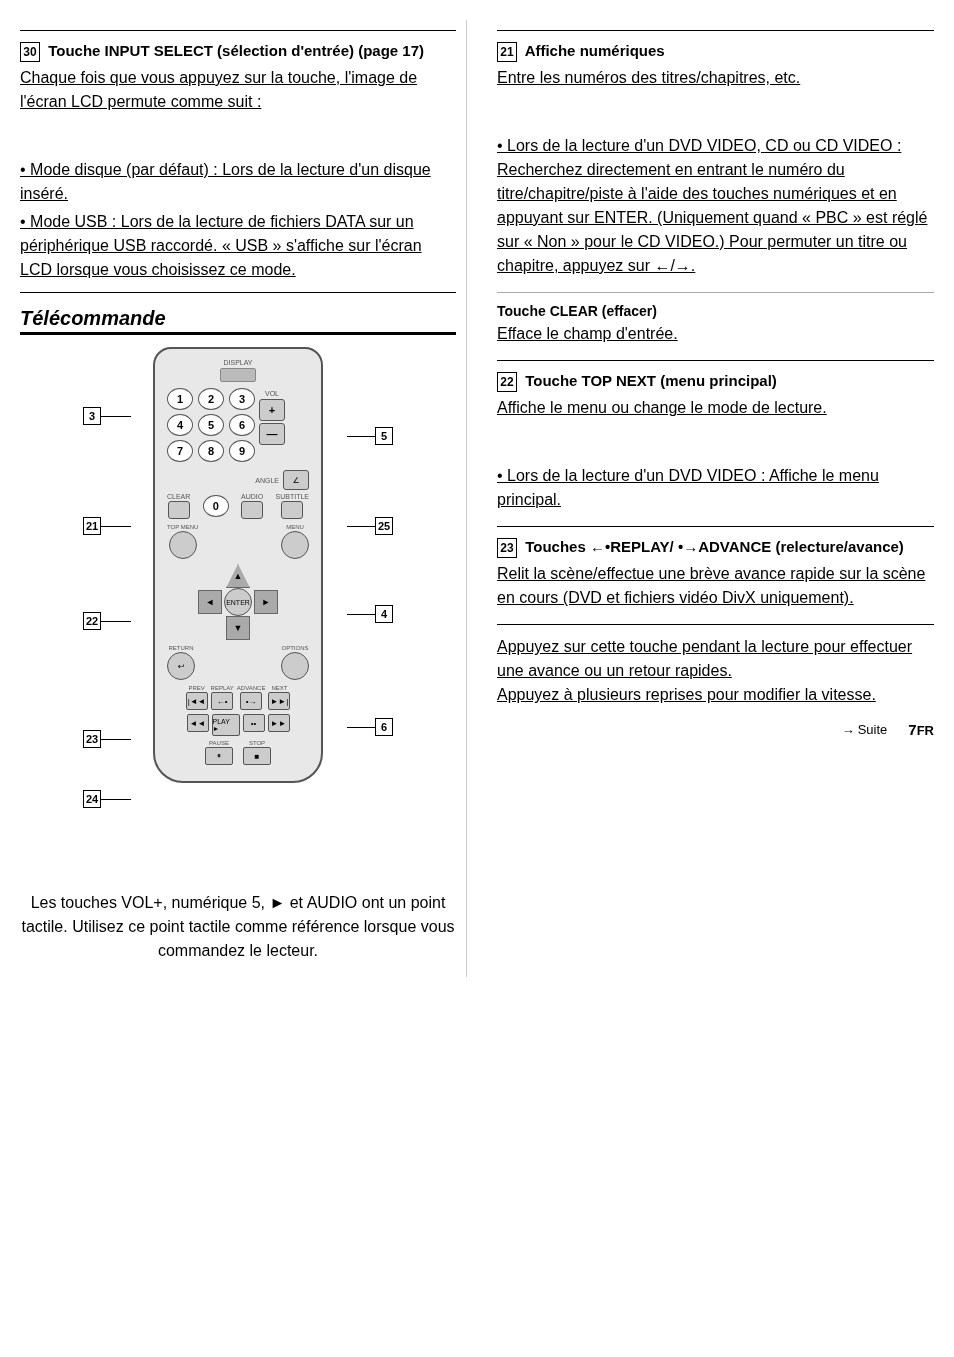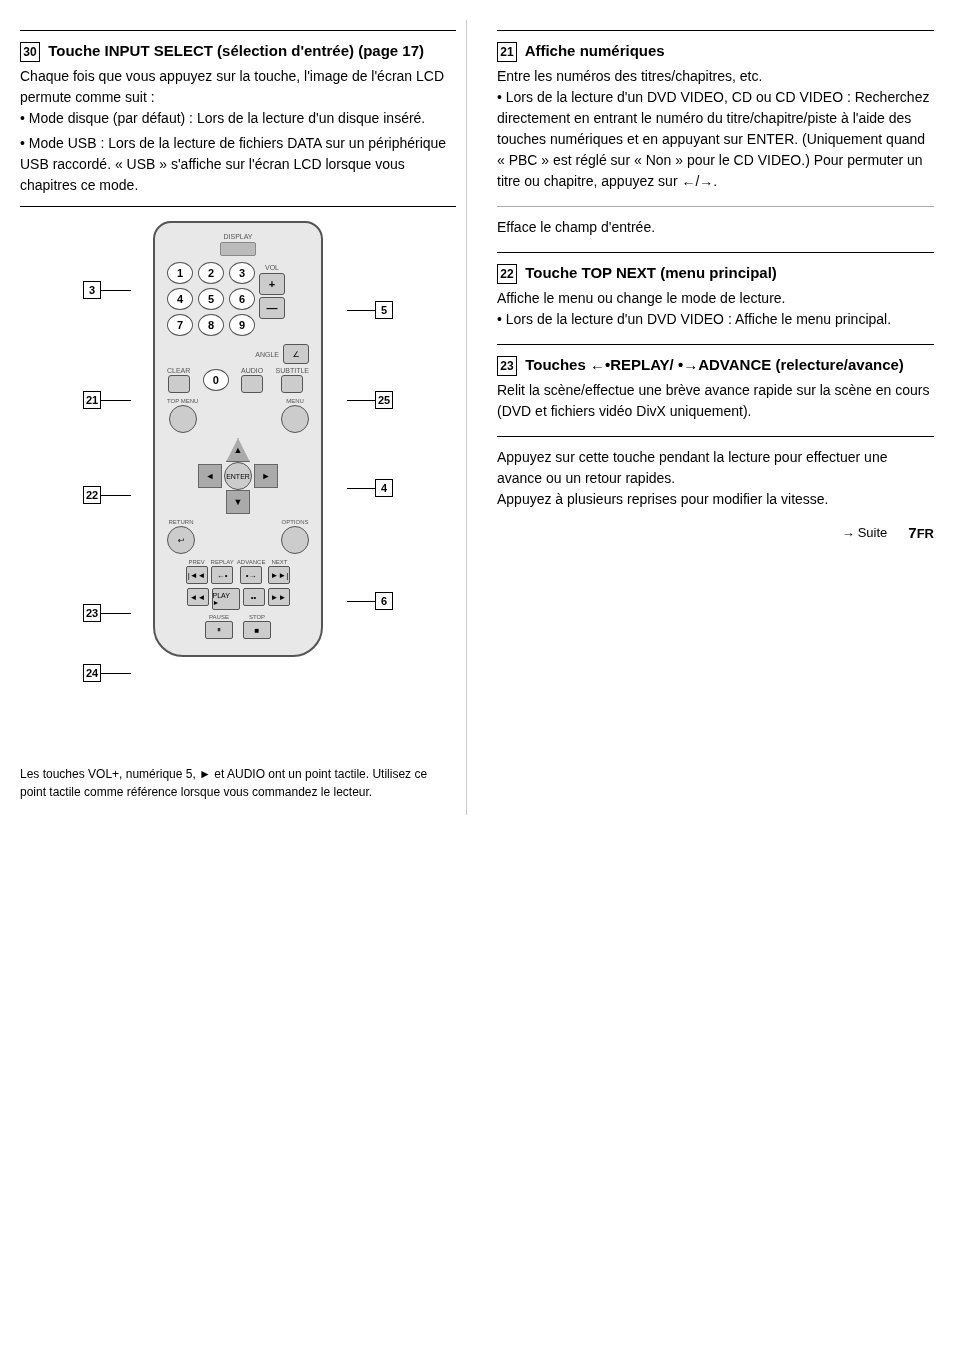--- a/index.html
+++ b/index.html
@@ -34,27 +34,29 @@
       width: 20px;
       height: 20px;
       text-align: center;
       line-height: 18px;
       font-size: 12px;
       font-weight: bold;
       margin-right: 4px;
       vertical-align: middle;
     }
     .section-body {
-      font-size: 14px;
+      font-size: 16px;
       line-height: 1.5;
+      text-decoration: underline;
     }
     .section-body ul {
       list-style: none;
       padding-left: 0;
       margin-left: 0;
+      margin-top: 44px;
     }
     .section-body ul li::before {
       content: "• ";
     }
     .section-body ul li {
       margin-bottom: 4px;
     }
     hr.section-divider {
       border: none;
       border-top: 1px solid #000;
@@ -190,23 +192,24 @@
     .pause-stop-group { display:flex;flex-direction:column;align-items:center;gap:1px; }
     .ref-box {
       width: 18px; height: 18px;
       border: 1.5px solid #000;
       display: flex; align-items: center; justify-content: center;
       font-size: 11px;
       font-weight: bold;
       background: #fff;
     }
     .bottom-note {
-      font-size: 12px;
+      font-size: 16px;
       line-height: 1.5;
       margin-top: 24px;
+      text-align: center;
     }
     .footer-row {
       display: flex;
       justify-content: flex-end;
       align-items: center;
       margin-top: 10px;
       font-size: 13px;
     }
     .footer-page {
       font-size: 15px;
@@ -229,27 +232,28 @@
     <div class="section">
       <hr class="section-divider">
       <div class="section-title">
         <span class="section-number">30</span>
         <span>Touche INPUT SELECT (sélection d'entrée) (page 17)</span>
       </div>
       <div class="section-body">
         <p>Chaque fois que vous appuyez sur la touche, l'image de l'écran LCD permute comme suit :</p>
         <ul>
           <li>Mode disque (par défaut) : Lors de la lecture d'un disque inséré.</li>
-          <li>Mode USB : Lors de la lecture de fichiers DATA sur un périphérique USB raccordé. « USB » s'affiche sur l'écran LCD lorsque vous chapitres ce mode.</li>
+          <li>Mode USB : Lors de la lecture de fichiers DATA sur un périphérique USB raccordé. « USB » s'affiche sur l'écran LCD lorsque vous choisissez ce mode.</li>
         </ul>
       </div>
       <hr class="section-divider">
     </div>
 
     <div class="section">
+      <div class="telecommande-title">Télécommande</div>
 
       <div class="remote-container">
         <div style="position:relative; width:310px; height:520px;">
 
           <div style="position:absolute; left:0; top:60px; display:flex; flex-direction:column; gap:42px;">
             <div style="display:flex;align-items:center;">
               <span class="ref-box">3</span>
               <span style="width:30px;height:1px;background:#000;display:inline-block;"></span>
             </div>
             <div style="display:flex;align-items:center; margin-top:50px;">
@@ -434,20 +438,21 @@
       <div class="section-body">
         <p>Entre les numéros des titres/chapitres, etc.</p>
         <ul>
           <li>Lors de la lecture d'un DVD VIDEO, CD ou CD VIDEO : Recherchez directement en entrant le numéro du titre/chapitre/piste à l'aide des touches numériques et en appuyant sur ENTER. (Uniquement quand « PBC » est réglé sur « Non » pour le CD VIDEO.) Pour permuter un titre ou chapitre, appuyez sur ←/→.</li>
         </ul>
       </div>
     </div>
 
     <div class="section">
       <hr class="section-divider-light">
+      <div class="subsection-title">Touche CLEAR (effacer)</div>
       <div class="section-body">Efface le champ d'entrée.</div>
     </div>
 
     <div class="section">
       <hr class="section-divider">
       <div class="section-title">
         <span class="section-number">22</span>
         <span>Touche TOP NEXT (menu principal)</span>
       </div>
       <div class="section-body">

